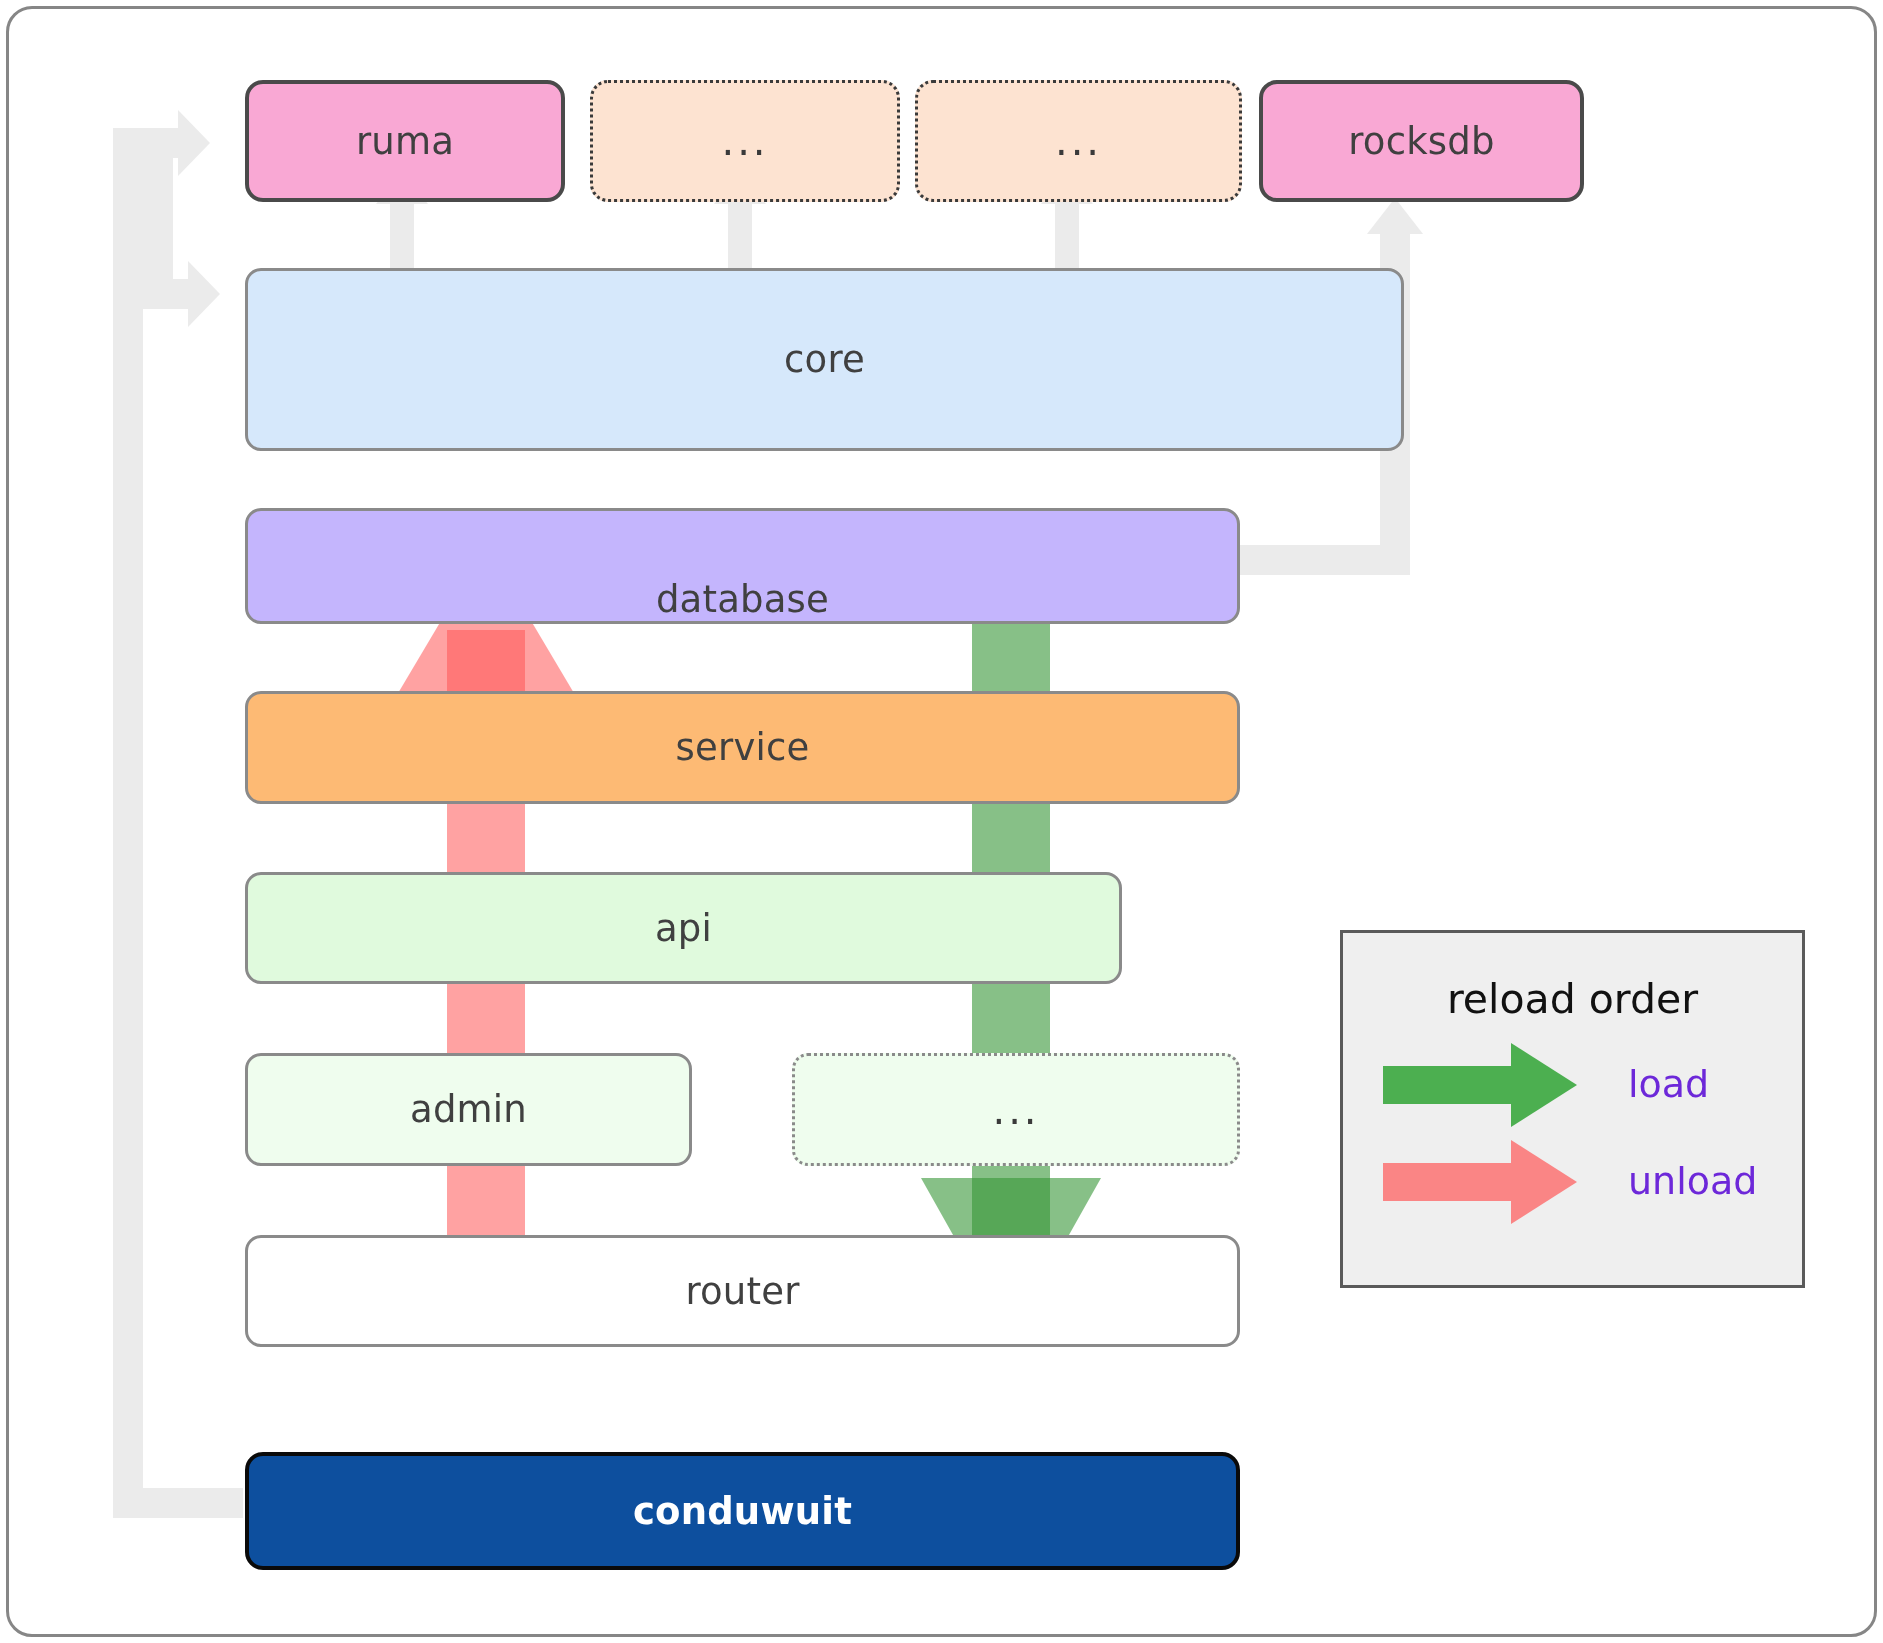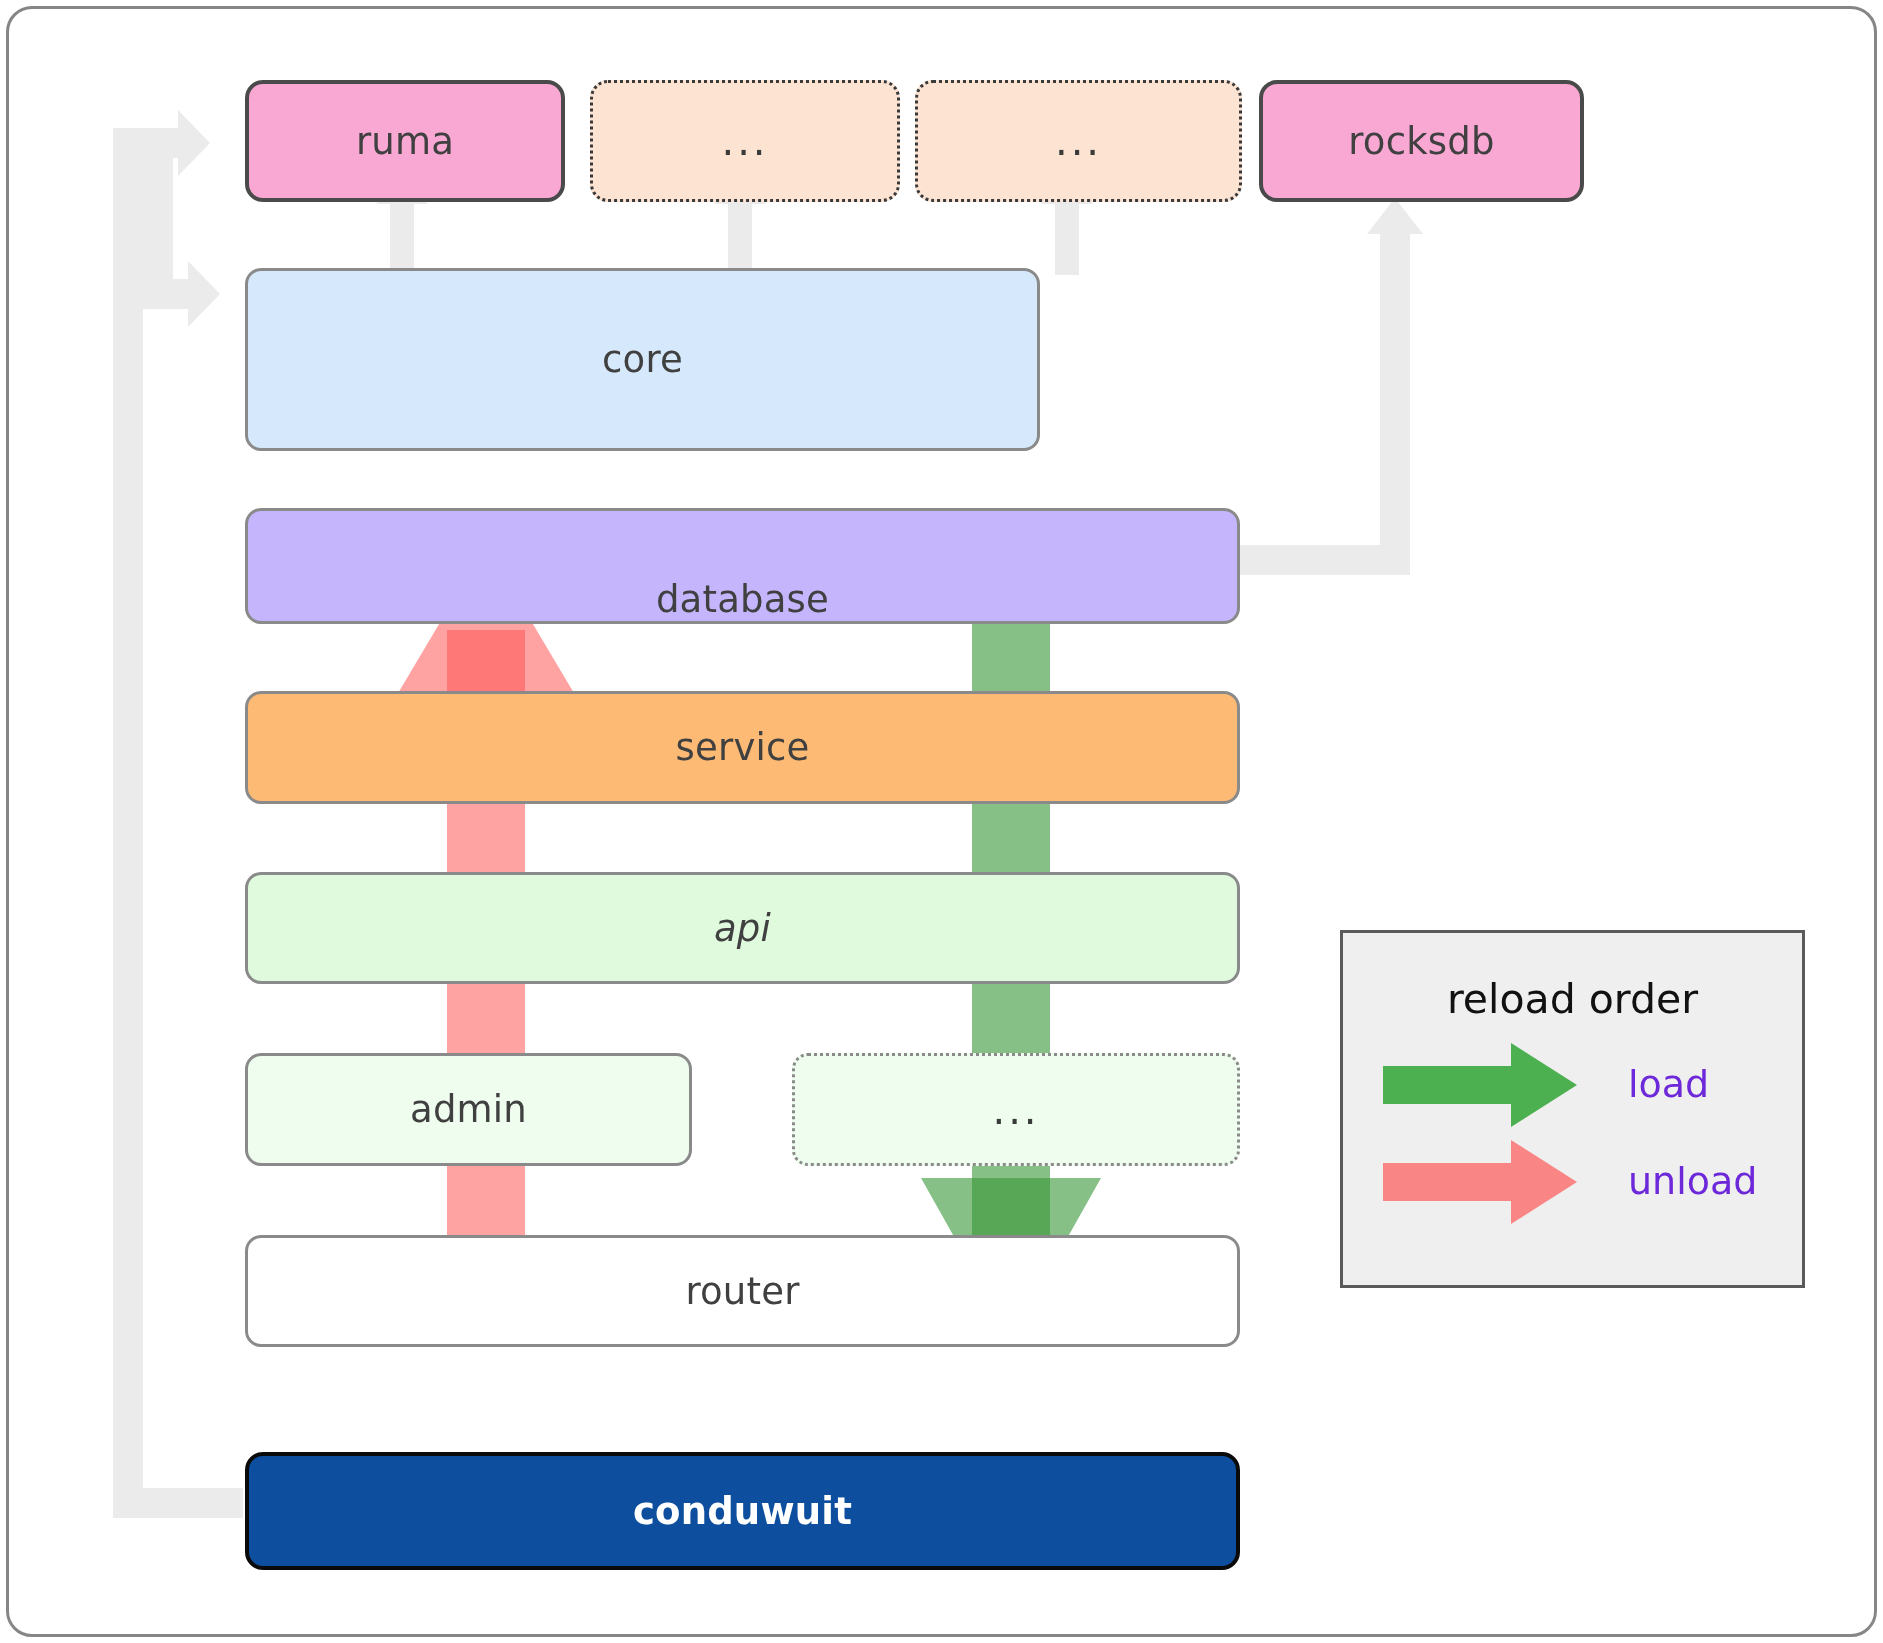--- a/index.html
+++ b/index.html
@@ -183,33 +183,33 @@
   </div>
 
   <div class="node crate-dotted" style="left:915px; top:80px; width:327px; height:122px;">
     <span class="lbl dots-glyph">...</span>
   </div>
 
   <div class="node crate" style="left:1259px; top:80px; width:325px; height:122px;">
     <span class="lbl">rocksdb</span>
   </div>
 
-  <div class="node lay n-core" style="left:245px; top:268px; width:795px; height:183px;">
+  <div class="node lay n-core" style="left:245px; top:268px; width:1159px; height:183px;">
     <span class="lbl">core</span>
   </div>
 
   <div class="node lay n-database" style="left:245px; top:508px; width:995px; height:116px;">
     <span class="lbl">database</span>
   </div>
 
   <div class="node lay n-service" style="left:245px; top:691px; width:995px; height:113px;">
     <span class="lbl">service</span>
   </div>
 
-  <div class="node lay n-api" style="left:245px; top:872px; width:995px; height:112px;font-style:italic;">
+  <div class="node lay n-api" style="left:245px; top:872px; width:877px; height:112px;">
     <span class="lbl">api</span>
   </div>
 
   <div class="node lay n-admin" style="left:245px; top:1053px; width:447px; height:113px;">
     <span class="lbl">admin</span>
   </div>
 
   <div class="node lay-dotted n-dots2" style="left:792px; top:1053px; width:448px; height:113px;">
     <span class="lbl dots-glyph dots-glyph-green">...</span>
   </div>

